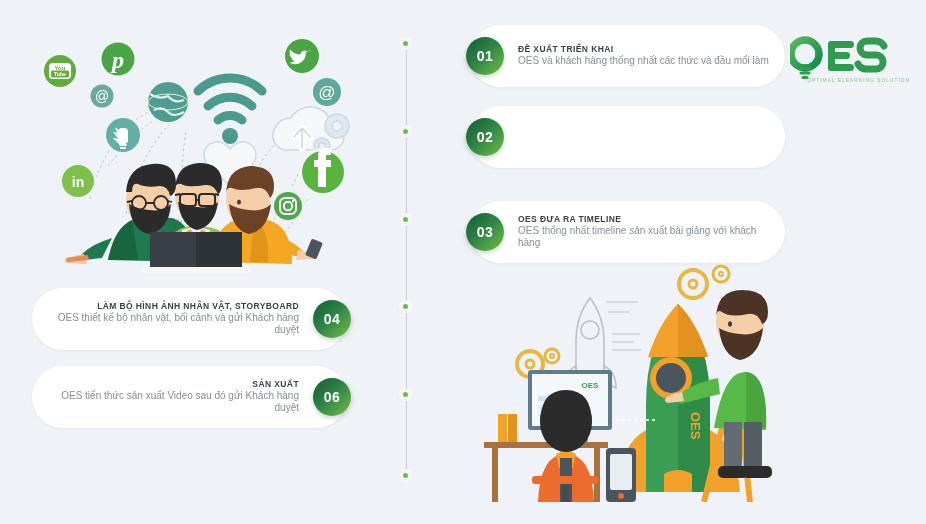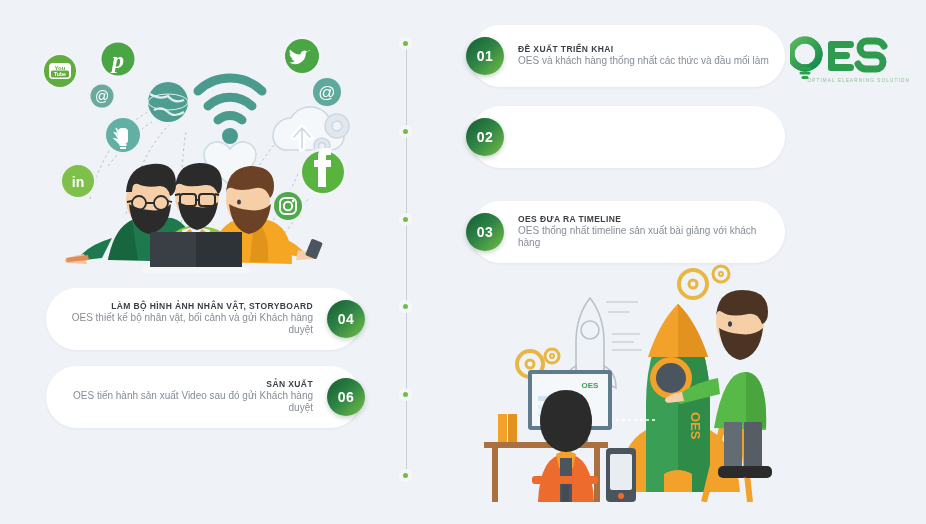--- a/index.html
+++ b/index.html
@@ -19,21 +19,21 @@
     box-shadow: 0 0 0 1px rgba(255,255,255,.6);
   }
 
   
   .card {
     position: absolute; height: 62px; background: #ffffff;
     border-radius: 31px; box-shadow: 0 1px 3px rgba(40,60,90,.06);
     display: flex; align-items: center;
   }
   .card.right { left: 470px; width: 315px; padding-left: 48px; padding-right: 16px; }
-  .card.left  { left: 46px;  width: 315px; padding-right: 48px; padding-left: 16px; text-align: right; justify-content: flex-end; }
+  .card.left  { left: 32px;  width: 315px; padding-right: 48px; padding-left: 16px; text-align: right; justify-content: flex-end; }
 
   .card-body { display: flex; flex-direction: column; width: 100%; }
   .card-title {
     font-size: 8.5px; font-weight: bold; color: #3a3f46;
     letter-spacing: .4px; text-transform: uppercase; line-height: 1.1;
   }
   .card-desc { font-size: 10px; color: #868d96; line-height: 1.2; }
 
   .num-circle {
     position: absolute; width: 38px; height: 38px; border-radius: 50%;
@@ -272,21 +272,21 @@
       <div class="card-desc">OES thiết kế bộ nhân vật, bối cảnh và gửi Khách hàng duyệt</div>
     </div>
     <div class="num-circle">
       <span>04</span>
     </div>
   </div>
 
   <div class="card left" style="top:366px">
     <div class="card-body">
       <div class="card-title">SẢN XUẤT</div>
-      <div class="card-desc">OES tiến hành sản xuất Video sau đó gửi Khách hàng duyệt</div>
+      <div class="card-desc">OES tiến thức sản xuất Video sau đó gửi Khách hàng duyệt</div>
     </div>
     <div class="num-circle">
       <span>06</span>
     </div>
   </div>
 
 
   <div class="logo">
     <svg viewBox="0 0 122 62" width="122" height="62">
       <defs>

